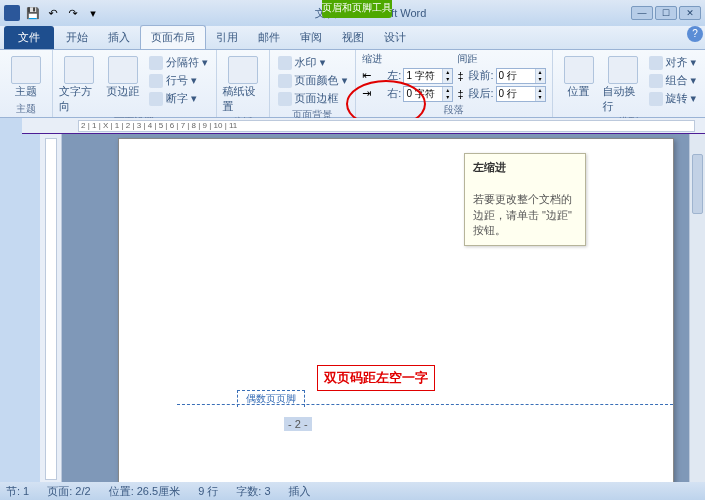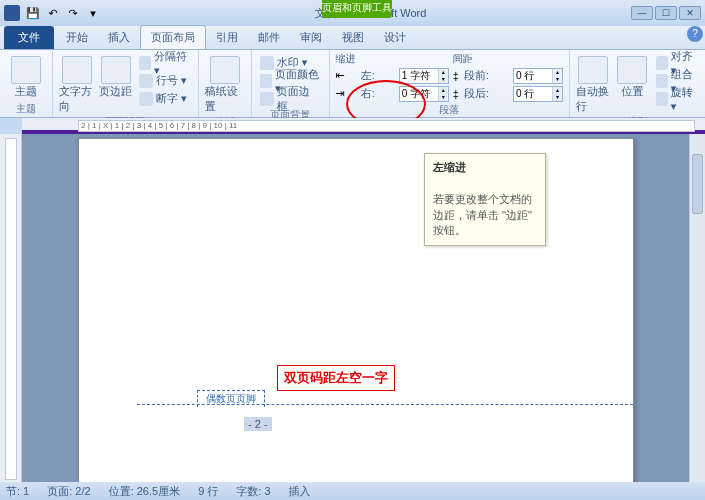--- a/index.html
+++ b/index.html
@@ -21,28 +21,28 @@
 .group{border-right:1px solid #c6d5e8;padding:2px 6px 0 6px;display:flex;flex-direction:column;height:100%;}
 .group-body{flex:1;display:flex;align-items:flex-start;gap:4px;}
 .group-label{text-align:center;color:#5a7296;font-size:10px;padding:1px 0;}
 .bigbtn{display:flex;flex-direction:column;align-items:center;width:40px;padding-top:4px;color:#3b5a82;}
 .bigbtn .ico{width:30px;height:28px;background:#e8eef7;border:1px solid #b0c4dd;border-radius:2px;}
 .smallcol{display:flex;flex-direction:column;gap:1px;padding-top:2px;}
 .smallbtn{display:flex;align-items:center;gap:3px;color:#3b5a82;height:17px;padding:0 2px;}
 .smallbtn .si{width:14px;height:14px;background:#d0ddee;border-radius:2px;}
 .indent-row{display:flex;align-items:center;gap:2px;height:17px;}
 .indent-row .lbl{color:#3b5a82;width:28px;text-align:right;}
-.spin{display:flex;align-items:center;border:1px solid #9ab3d5;background:#fff;height:16px;margin-left:22px;}
+.spin{display:flex;align-items:center;border:1px solid #9ab3d5;background:#fff;height:16px;}
 .spin input{border:none;width:38px;font-size:10px;padding:0 2px;outline:none;}
 .spin .arrows{display:flex;flex-direction:column;width:10px;}
 .spin .arrows span{height:7px;font-size:6px;line-height:6px;text-align:center;background:#e5edf7;border-left:1px solid #c0d0e5;}
 .red-ellipse{position:absolute;left:346px;top:30px;width:80px;height:48px;border:2px solid #e00000;border-radius:50%;pointer-events:none;}
-.ruler-h{height:16px;background:#e8eef7;border-bottom:4px solid #4c1d95;position:relative;margin-left:22px;}
+.ruler-h{height:16px;background:#e8eef7;border-bottom:1px solid #4c1d95;position:relative;margin-left:22px;}
 .ruler-h .rscale{position:absolute;left:56px;right:10px;top:2px;height:12px;background:#fff;border:1px solid #bcc9dc;font-size:8px;color:#666;padding-left:2px;overflow:hidden;white-space:nowrap;}
-.workspace{display:flex;height:350px;}
+.workspace{display:flex;height:350px;margin-left:40px;}
 .ruler-v{width:22px;background:#e8eef7;border-right:1px solid #bcc9dc;position:relative;}
 .ruler-v .rscale{position:absolute;top:4px;left:5px;width:12px;bottom:4px;background:#fff;border:1px solid #bcc9dc;}
 .doc-area{flex:1;background:#7f98b8;overflow:hidden;position:relative;}
 .page{position:absolute;left:56px;top:4px;width:556px;height:480px;background:#fff;border:1px solid #888;box-shadow:2px 2px 5px rgba(0,0,0,0.25);}
 .tooltip{position:absolute;left:345px;top:14px;width:122px;background:#fffff0;border:1px solid #b6b49a;padding:6px 8px;color:#555;font-size:10px;line-height:1.4;box-shadow:1px 1px 3px rgba(0,0,0,0.2);}
 .tooltip .tt-title{font-weight:bold;color:#333;margin-bottom:3px;}
 .annotation{position:absolute;left:198px;top:226px;border:1.5px solid #e00000;padding:3px 6px;color:#e00000;font-weight:bold;font-size:13px;background:#fff;}
 .footer-tab{position:absolute;left:118px;top:251px;border:1px dashed #3a6fb7;border-bottom:none;padding:1px 8px;color:#3a6fb7;font-size:10px;background:#fff;}
 .footer-line{position:absolute;left:58px;top:265px;right:0;border-top:1px dashed #3a6fb7;}
 .pagenum{position:absolute;left:165px;top:278px;background:#c8d7ec;padding:1px 4px;color:#555;font-size:11px;}
@@ -206,25 +206,25 @@
         </div>
       </div>
     </div>
     <div class="group-label">段落</div>
   </div>
 
   <div class="group" style="border-right:none;">
     <div class="group-body">
       <div class="bigbtn">
           <div class="ico"></div>
+          <span>位置</span>
+        </div>
+      <div class="bigbtn">
+          <div class="ico"></div>
           <span>自动换行</span>
-        </div>
-      <div class="bigbtn">
-          <div class="ico"></div>
-          <span>位置</span>
         </div>
       <div class="smallcol">
         <div class="smallbtn">
             <div class="si"></div>
             <span>对齐 ▾</span>
           </div>
         <div class="smallbtn">
             <div class="si"></div>
             <span>组合 ▾</span>
           </div>

